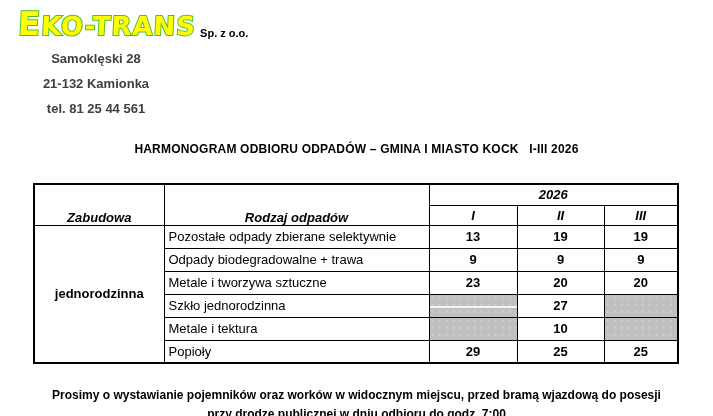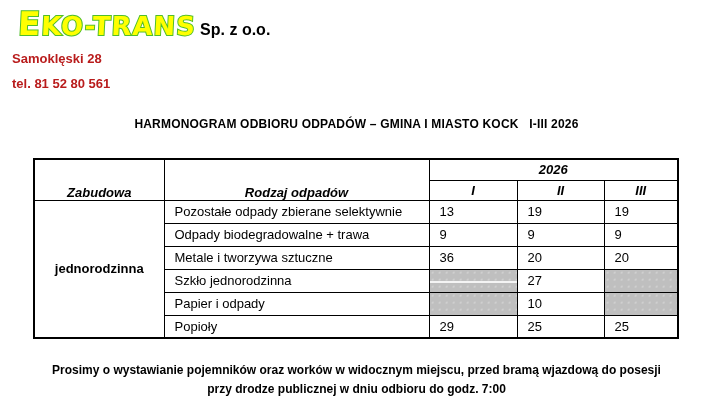--- a/index.html
+++ b/index.html
@@ -28,36 +28,36 @@
     font-size: 26px;
     line-height: 1;
     letter-spacing: 1px;
     color: #FFFF00;
     -webkit-text-stroke: 2px #4FBE2B;
     paint-order: stroke fill;
     transform: skewX(-3deg);
   }
   .brand::first-letter { font-size: 1.25em; }
   .brand-suffix {
-    font-size: 16px;
+    font-size: 11px;
     font-weight: bold;
     color: #000;
     margin-left: 4px;
     padding-bottom: 1px;
   }
 
   
   .address {
     margin: 6px 0 0 12px;
     width: 168px;
-    text-align: left;
+    text-align: center;
     font-weight: bold;
     font-size: 13px;
     line-height: 25px;
-    color: #b91c1c;
+    color: #404040;
   }
 
   
   .doc-title {
     margin-top: 21px;
     text-align: center;
     font-weight: bold;
     font-size: 12px;
     letter-spacing: 0.2px;
     color: #000;
@@ -69,21 +69,21 @@
     border-collapse: collapse;
     table-layout: fixed;
     margin: 27px 0 0 33px;
     width: 644px;
     border: 2px solid #000;
     font-size: 13px;
     color: #000;
   }
   table.schedule th, table.schedule td {
     border: 1px solid #000;
-    padding: 0 10px;
+    padding: 0 4px;
     overflow: hidden;
   }
   .col-zab { width: 130px; }
   .col-rod { width: 265px; }
   .col-m1  { width: 88px; }
   .col-m2  { width: 87px; }
   .col-m3  { width: 74px; }
 
   tr.hrow1 { height: 21px; }
   tr.hrow2 { height: 20px; }
@@ -101,22 +101,22 @@
     text-align: center;
     vertical-align: middle;
     font-weight: bold;
   }
   td.label {
     text-align: left;
     padding-left: 7px;
     font-weight: normal;
   }
   td.num {
-    text-align: left;
-    font-weight: normal;
+    text-align: center;
+    font-weight: bold;
   }
   td.gray {
     background-color: #BFBFBF;
     background-image: radial-gradient(#d4d4d4 1px, rgba(0,0,0,0) 1px);
     background-size: 7px 7px;
     position: relative;
   }
   .erased-line {
     position: absolute;
     left: 0; right: 0;
@@ -140,21 +140,22 @@
 
 <div class="page">
 
   <div class="logo-row">
     <span class="brand">EKO-TRANS</span>
     <span class="brand-suffix">Sp. z o.o.</span>
   </div>
 
   <div class="address">
     <div>Samoklęski 28</div>
-    <div>tel. 81 52 80 561</div>
+    <div>21-132 Kamionka</div>
+    <div>tel. 81 25 44 561</div>
   </div>
 
   <div class="doc-title">HARMONOGRAM ODBIORU ODPADÓW – GMINA I MIASTO KOCK&nbsp;&nbsp; I-III 2026</div>
 
   <table class="schedule">
     <colgroup>
       <col class="col-zab">
         <col class="col-rod">
         <col class="col-m1">
         <col class="col-m2">
@@ -181,34 +182,34 @@
         <td class="num">19</td>
       </tr>
       <tr>
         <td class="label">Odpady biodegradowalne + trawa</td>
         <td class="num">9</td>
         <td class="num">9</td>
         <td class="num">9</td>
       </tr>
       <tr>
         <td class="label">Metale i tworzywa sztuczne</td>
-        <td class="num">36</td>
+        <td class="num">23</td>
         <td class="num">20</td>
         <td class="num">20</td>
       </tr>
       <tr>
         <td class="label">Szkło jednorodzinna</td>
         <td class="num gray">
             <span class="erased-line"></span>
           </td>
         <td class="num">27</td>
         <td class="num gray"></td>
       </tr>
       <tr>
-        <td class="label">Papier i odpady</td>
+        <td class="label">Metale i tektura</td>
         <td class="num gray"></td>
         <td class="num">10</td>
         <td class="num gray"></td>
       </tr>
       <tr>
         <td class="label">Popioły</td>
         <td class="num">29</td>
         <td class="num">25</td>
         <td class="num">25</td>
       </tr>

